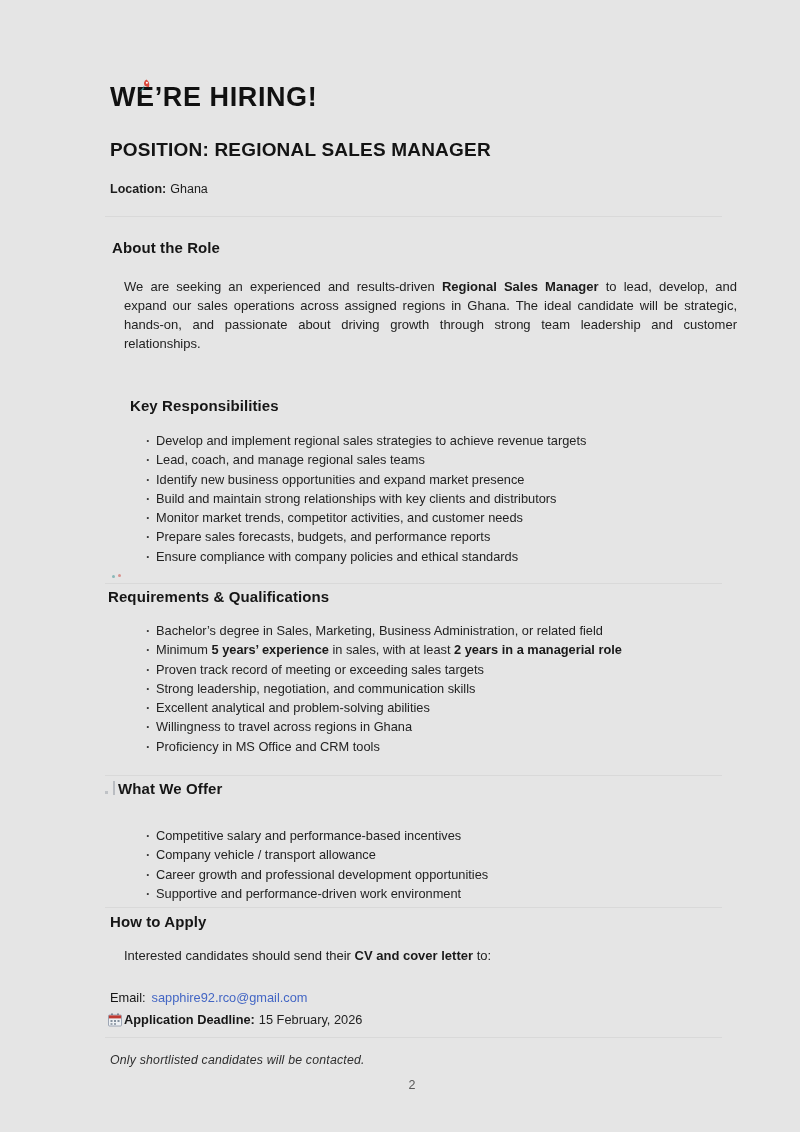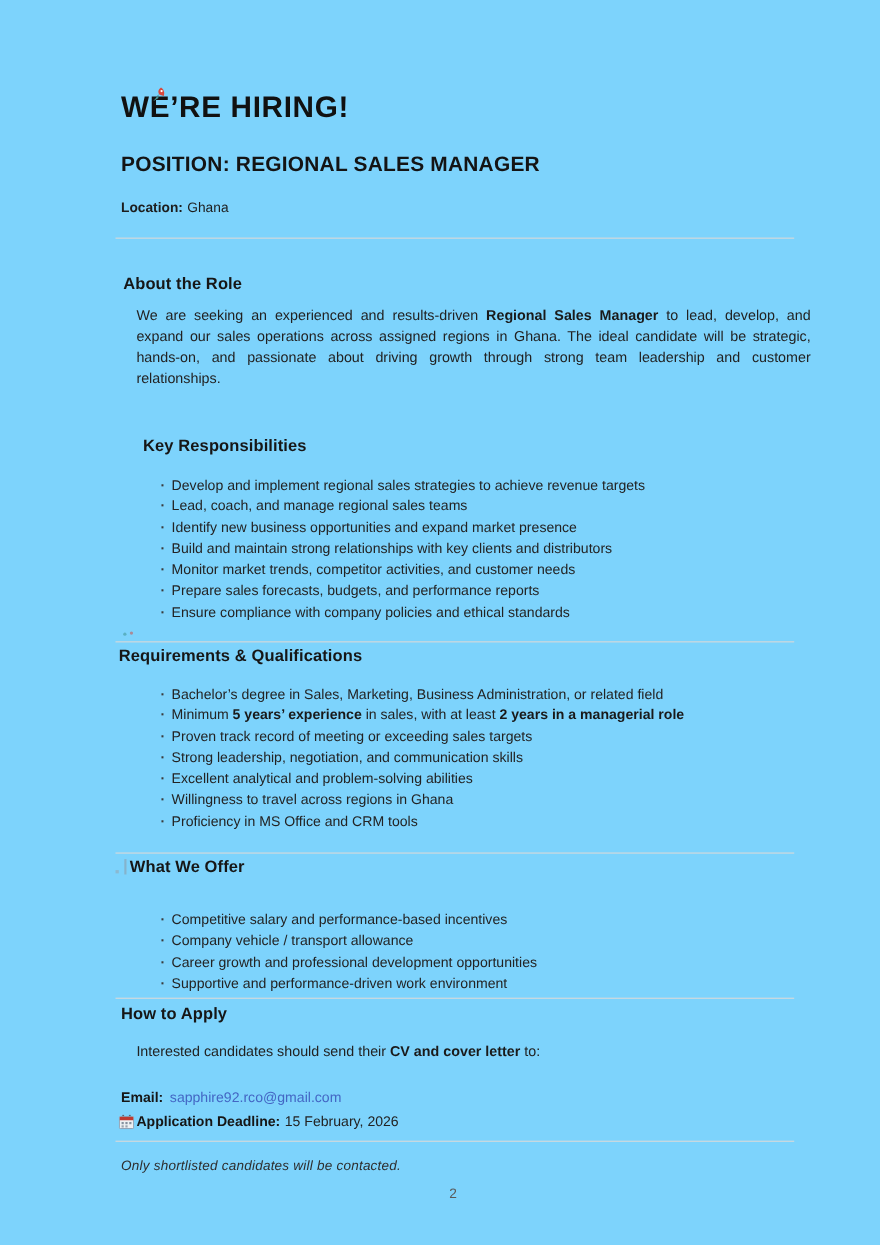--- a/index.html
+++ b/index.html
@@ -1,21 +1,21 @@
 <!DOCTYPE html>
 <html><head>
 <meta charset="utf-8">
 <style>
   * { margin: 0; padding: 0; box-sizing: border-box; }
   html, body { background: #ffffff; }
   .page {
     position: relative;
     width: 800px;
     height: 1132px;
-    background: #7dd3fc;
+    background: #e5e5e5;
     font-family: "Liberation Sans", sans-serif;
     color: #222222;
     overflow: hidden;
   }
   .abs { position: absolute; }
 
   .doc-title {
     left: 110px; top: 82px;
     font-size: 27px; font-weight: 700; color: #111;
     letter-spacing: 0.6px;
@@ -40,21 +40,21 @@
   .hr1 { top: 216px; }
   .hr2 { top: 583px; }
   .hr3 { top: 775px; }
   .hr4 { top: 907px; }
   .hr5 { top: 1037px; }
 
   .section-h {
     font-size: 15px; font-weight: 700; color: #161616;
     letter-spacing: 0.1px;
   }
-  .about-h   { left: 112px; top: 250px; }
+  .about-h   { left: 112px; top: 239px; }
   .kr-h      { left: 130px; top: 397px; }
   .req-h     { left: 108px; top: 588px; }
   .offer-h   { left: 118px; top: 780px; }
   .apply-h   { left: 110px; top: 913px; }
 
   .body-text { font-size: 13px; line-height: 19px; color: #222; margin-left: 16px; }
 
   .about-p {
     left: 108px; top: 277px; width: 613px;
     text-align: justify; text-align-last: left;
@@ -72,21 +72,21 @@
   ul.doc-list li::before {
     content: "\00B7";
     position: absolute; left: 0; top: 0;
     font-weight: 700; color: #3a3a3a;
   }
   ul.doc-list li b { font-weight: 700; color: #191919; }
 
   .apply-p { left: 108px; top: 946px; width: 613px; }
 
   .email-line { left: 110px; top: 990px; font-size: 12.8px; }
-  .email-line b { font-weight: 700; color: #161616; }
+  .email-line b { font-weight: 400; color: #161616; }
   .email-link {
     margin-left: 6px; color: #4366c4;
     cursor: pointer;
   }
   .deadline-line {
     left: 108px; top: 1012px; font-size: 12.8px;
     display: flex; align-items: center;
   }
   .deadline-line b { font-weight: 700; color: #161616; }
   .deadline-line .cal { width: 14px; height: 14px; margin-right: 2px; flex: 0 0 auto; }

